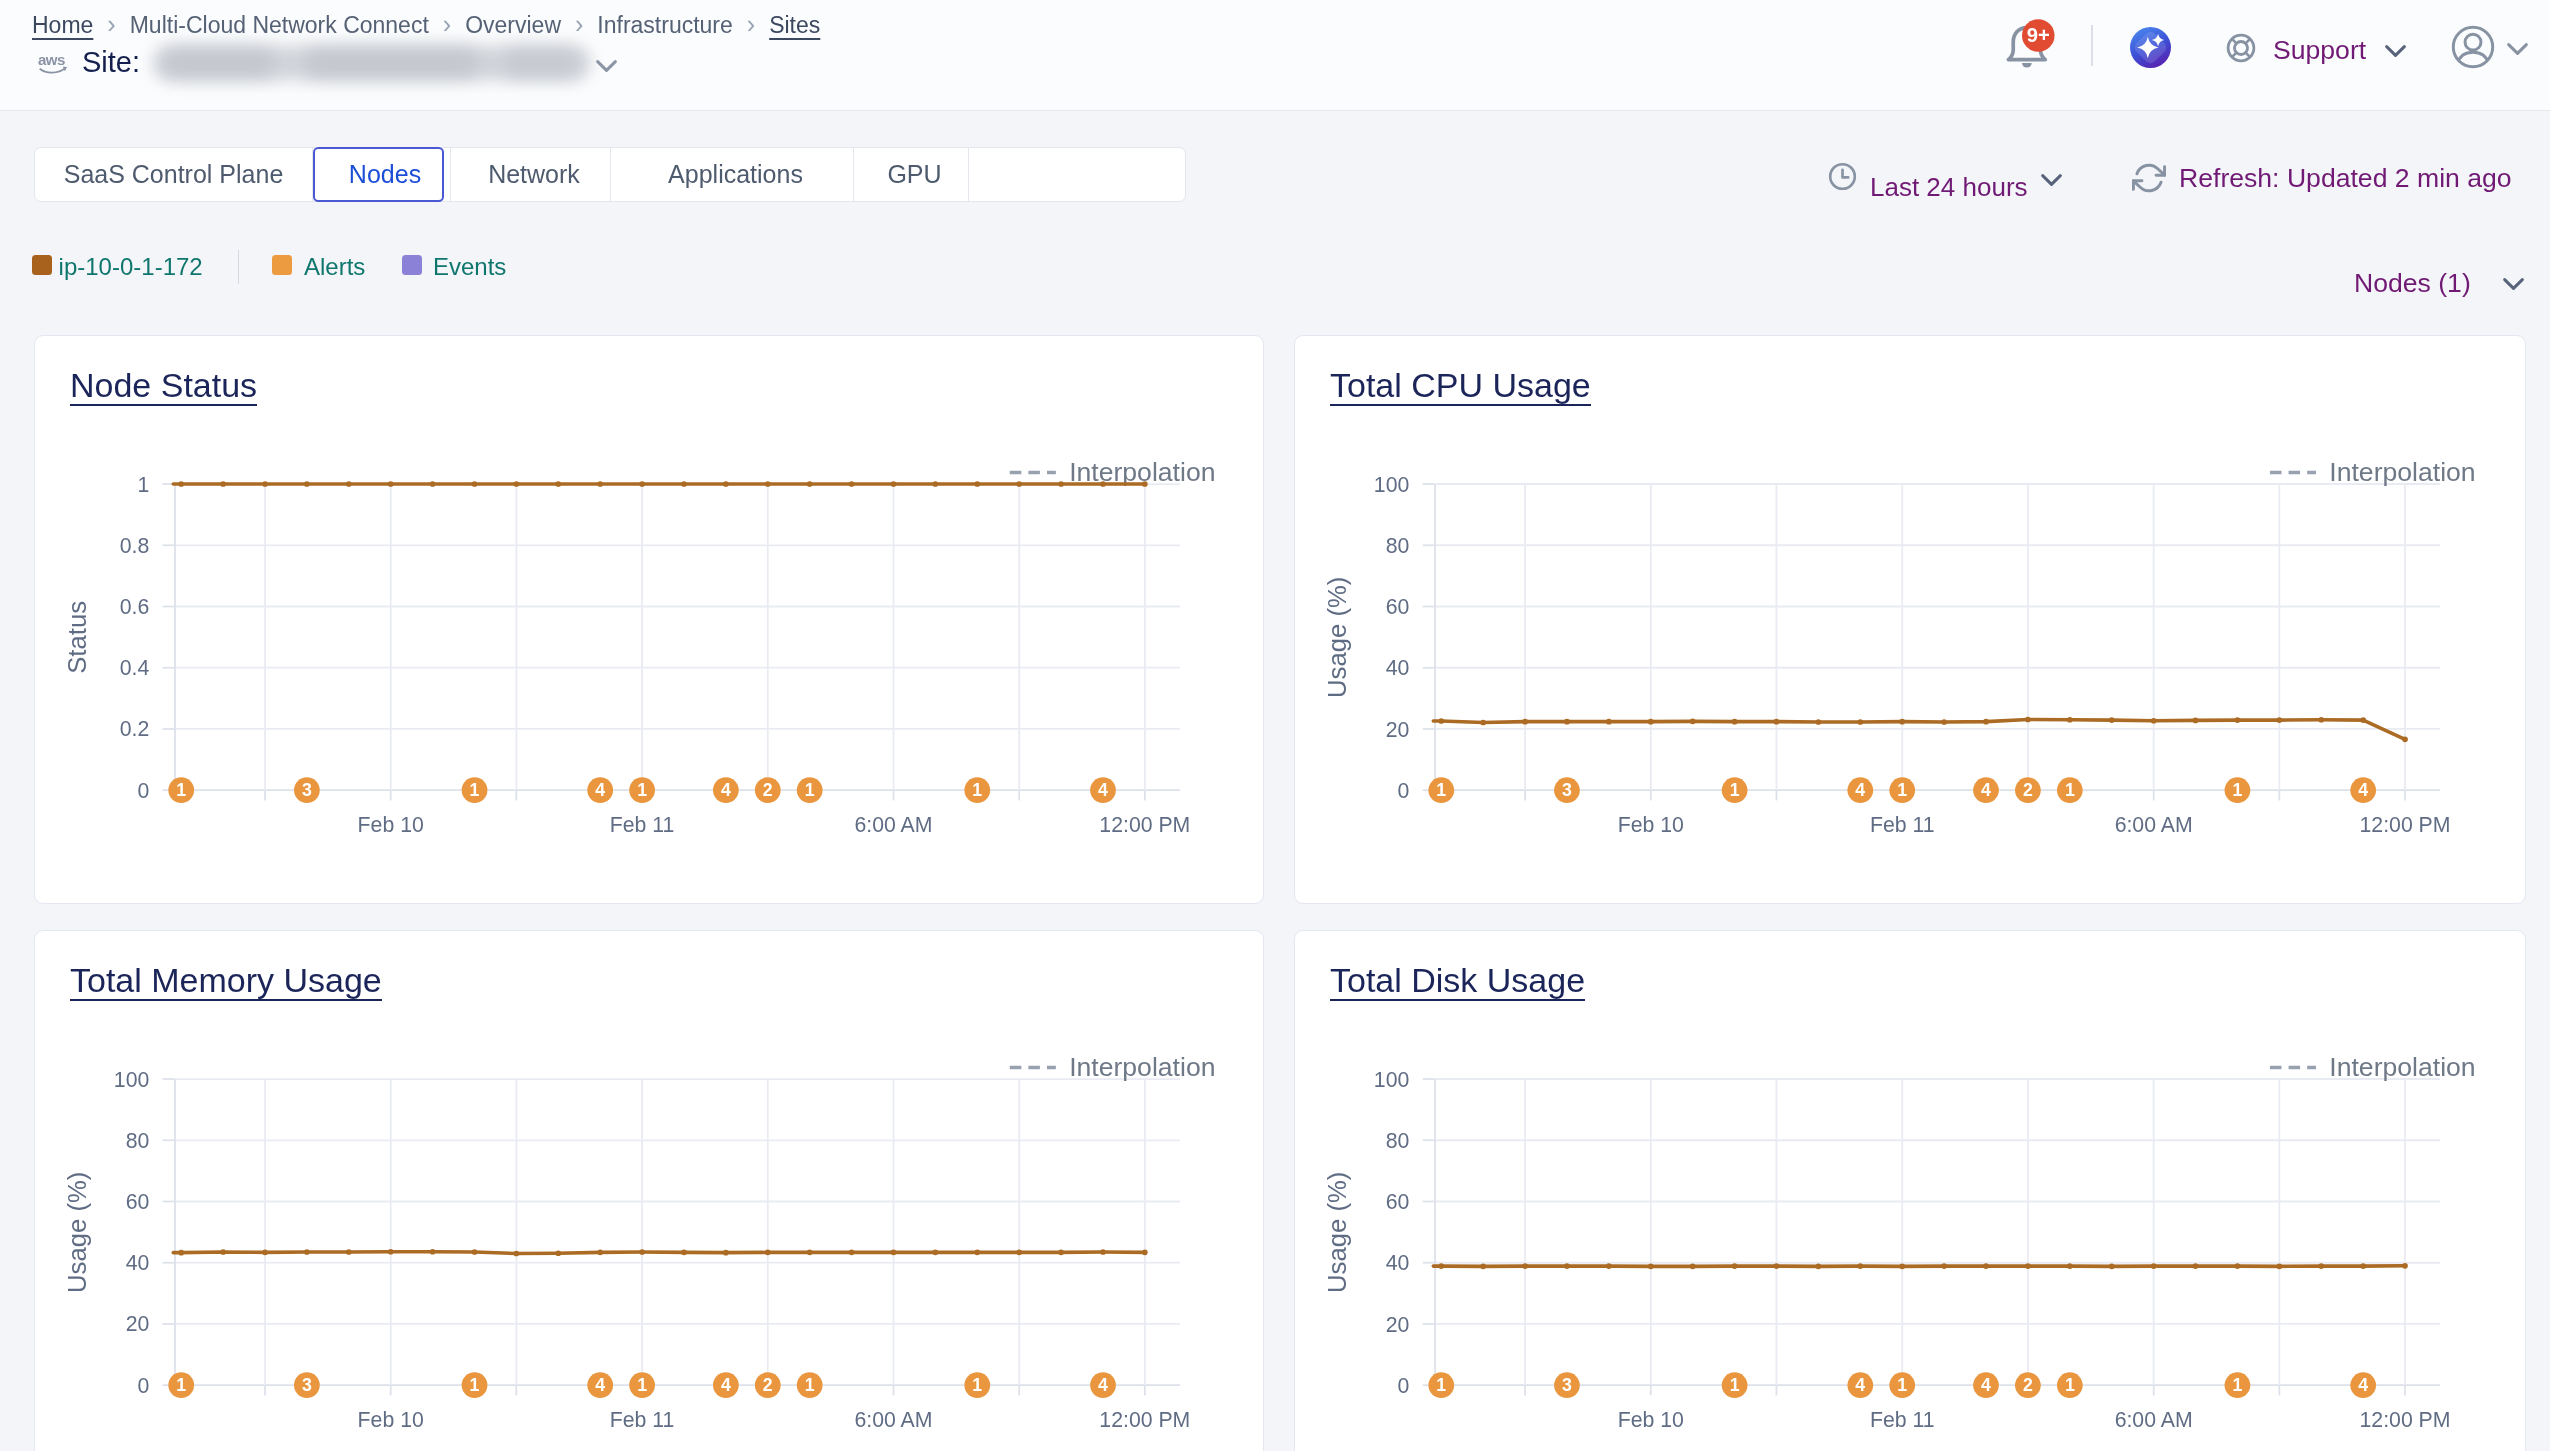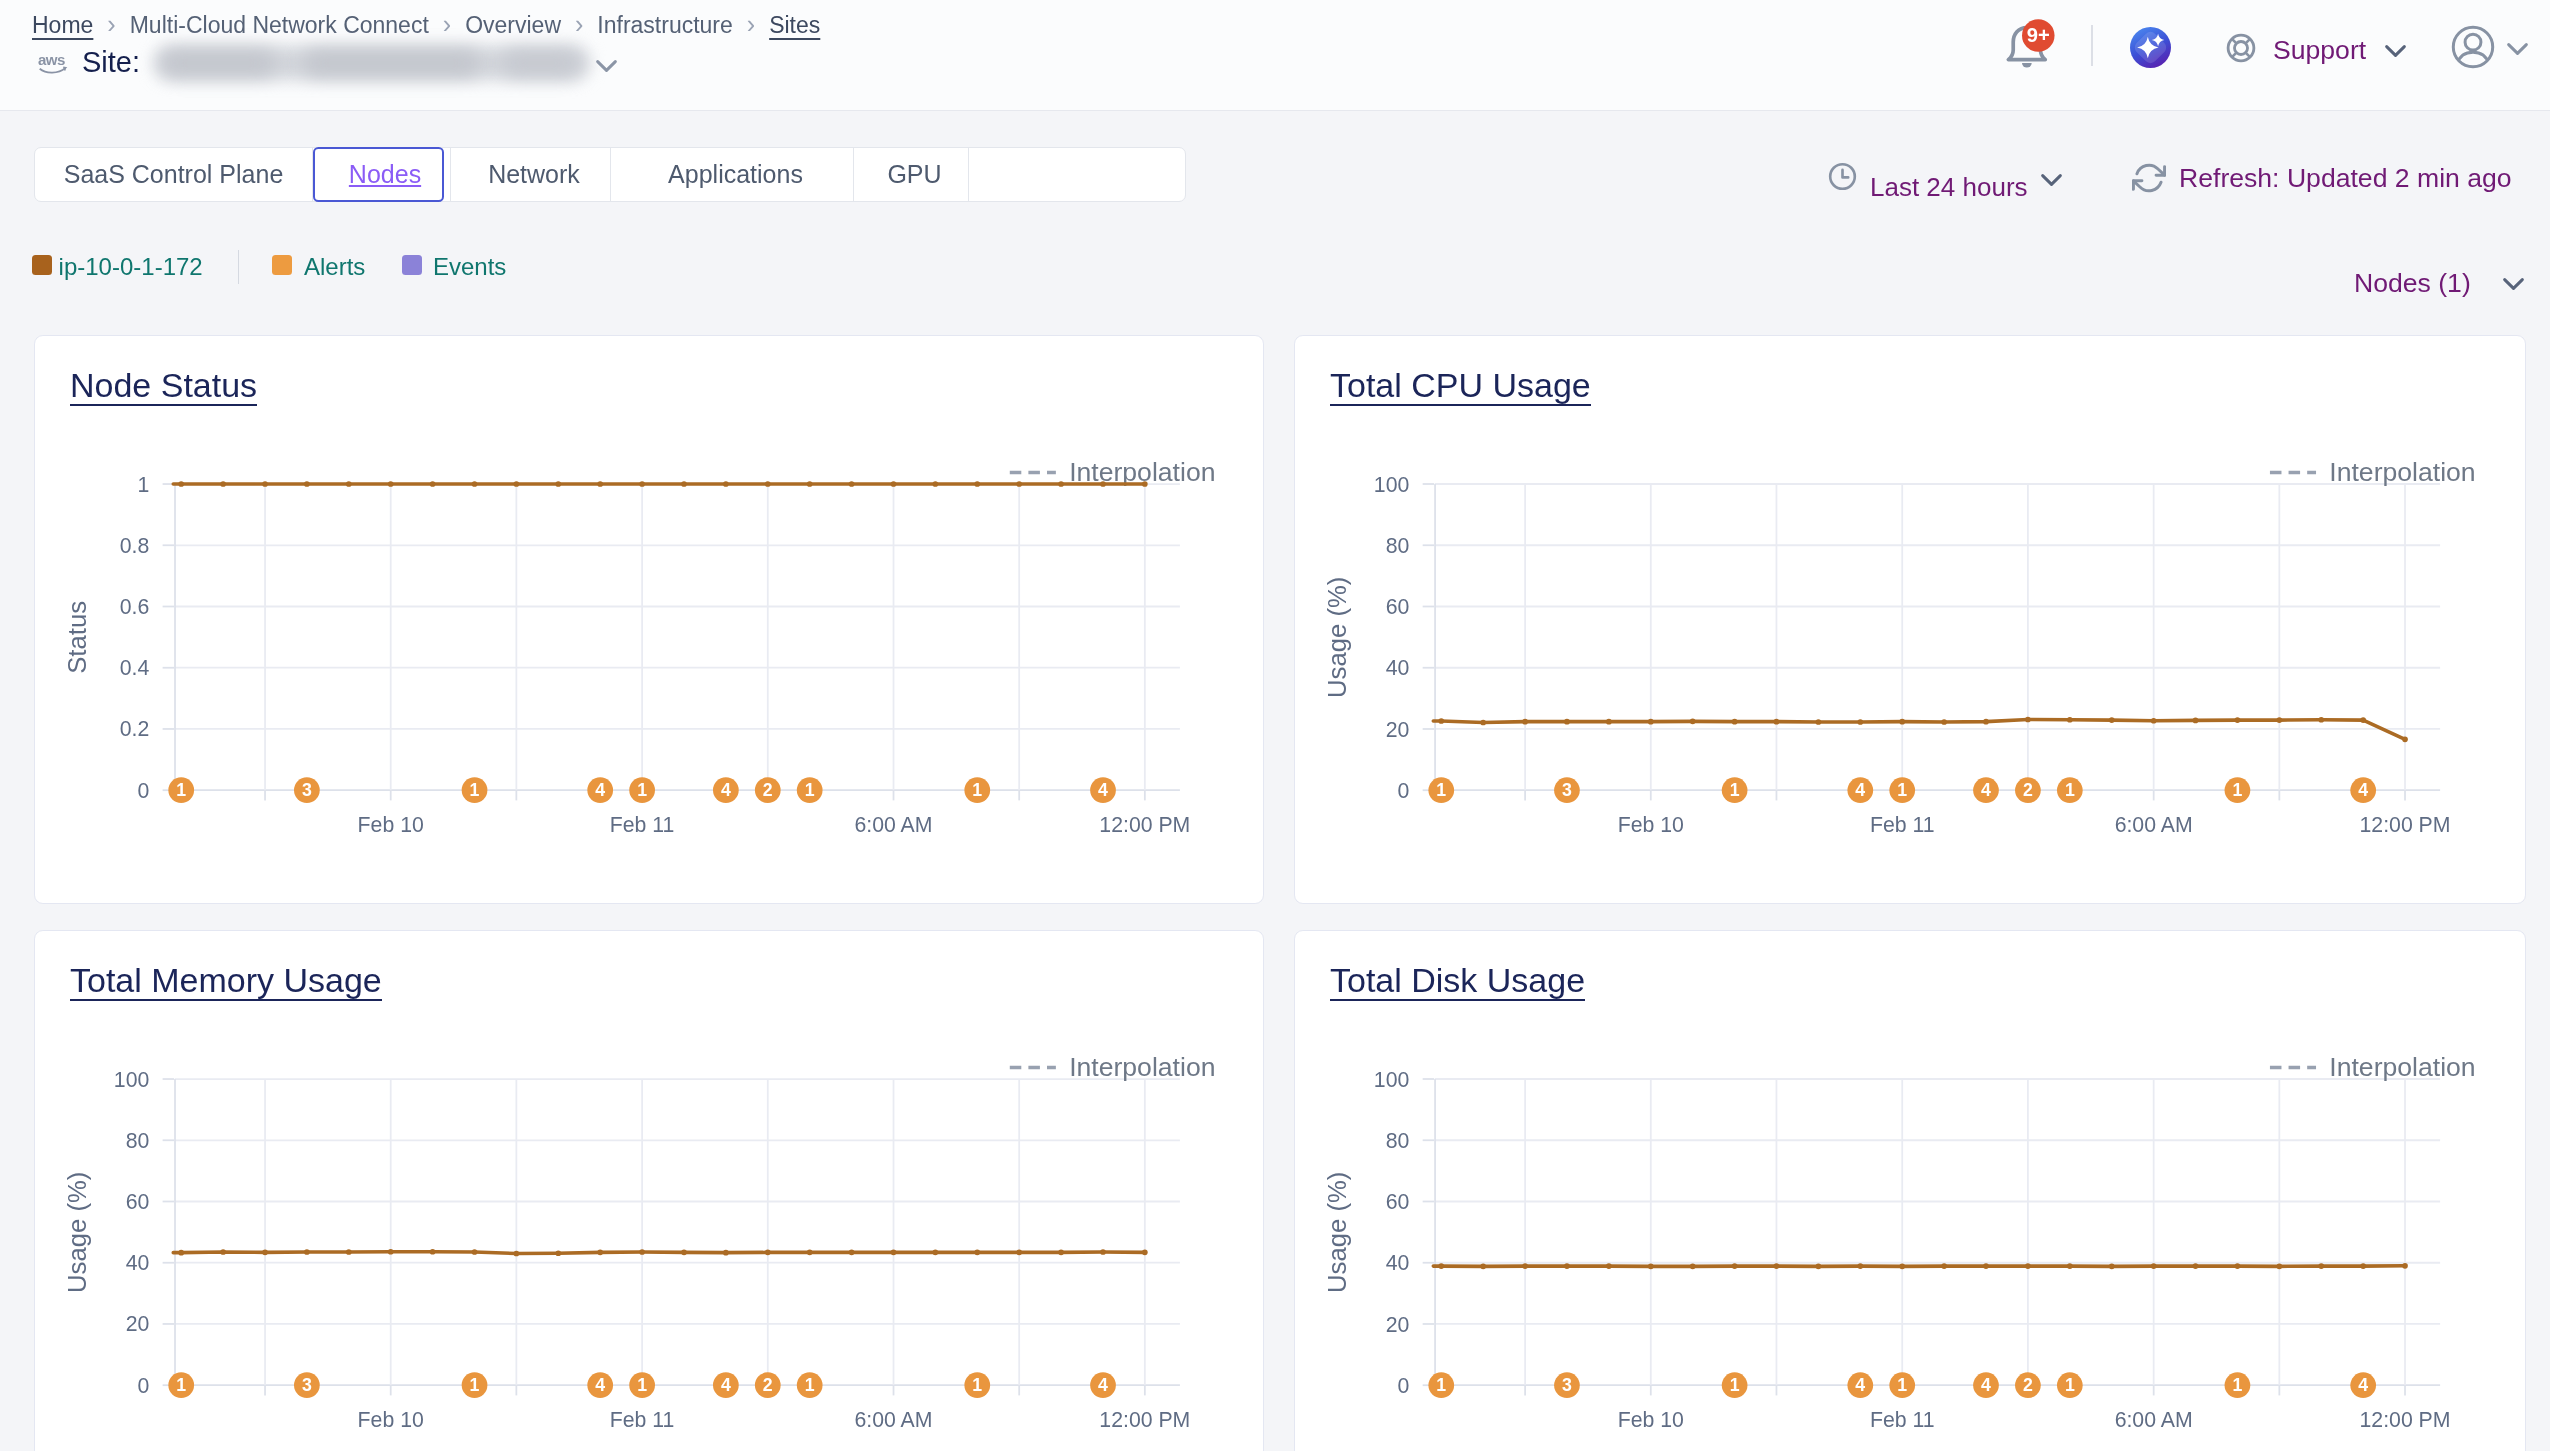--- a/index.html
+++ b/index.html
@@ -8,21 +8,21 @@
 .crumbs { position:absolute; left:32px; top:9.7px; font-size:23px; color:#505c73; white-space:nowrap; }
 .bsep { color:#9aa3b4; margin:0 14px; font-size:25px; }
 .bc-link { color:#3c485f; text-decoration:underline; text-underline-offset:5.3px; }
 .bc-link2 { color:#3c485f; text-decoration:underline; text-underline-offset:5.3px; }
 .bc { color:#556175; }
 .site { position:absolute; left:82px; top:46px; font-size:29px; color:#141f4d; }
 .tabbar { position:absolute; left:34px; top:147px; width:1152px; height:55px; background:#fff;
   border:1.3px solid #e3e6ec; border-radius:7px; display:flex;gap:7px; }
 .tab { height:100%; border-right:1.3px solid #e3e6ec; display:flex; align-items:center;
   justify-content:center; font-size:25px; color:#4e5a6e; }
-.tsel { color:#8b5cf6;text-decoration:underline; }
+.tsel { color:#1d4ed8; }
 .selbox { position:absolute; left:278px; top:-1.3px; width:131px; height:55px;
   border:2.2px solid #4a58d4; border-radius:5.3px; pointer-events:none; }
 .ctl { position:absolute; font-size:26px; color:#701a75; white-space:nowrap; }
 .sw { position:absolute; top:1.8px; width:20.4px; height:20.4px; border-radius:3.5px; }
 .ltx { position:absolute; top:0; font-size:24px; color:#0f766e; white-space:nowrap; }
 .card { position:absolute; height:569px; background:#fff; border:1.8px solid #e4e7f2;
   border-radius:8.9px; }
 .ctitle { position:absolute; left:35px; top:32px; font-size:34px; line-height:1; color:#1b2559;
   border-bottom:2.2px solid #1b2559; padding-bottom:1.8px; display:inline-block; }
 </style></head><body>

